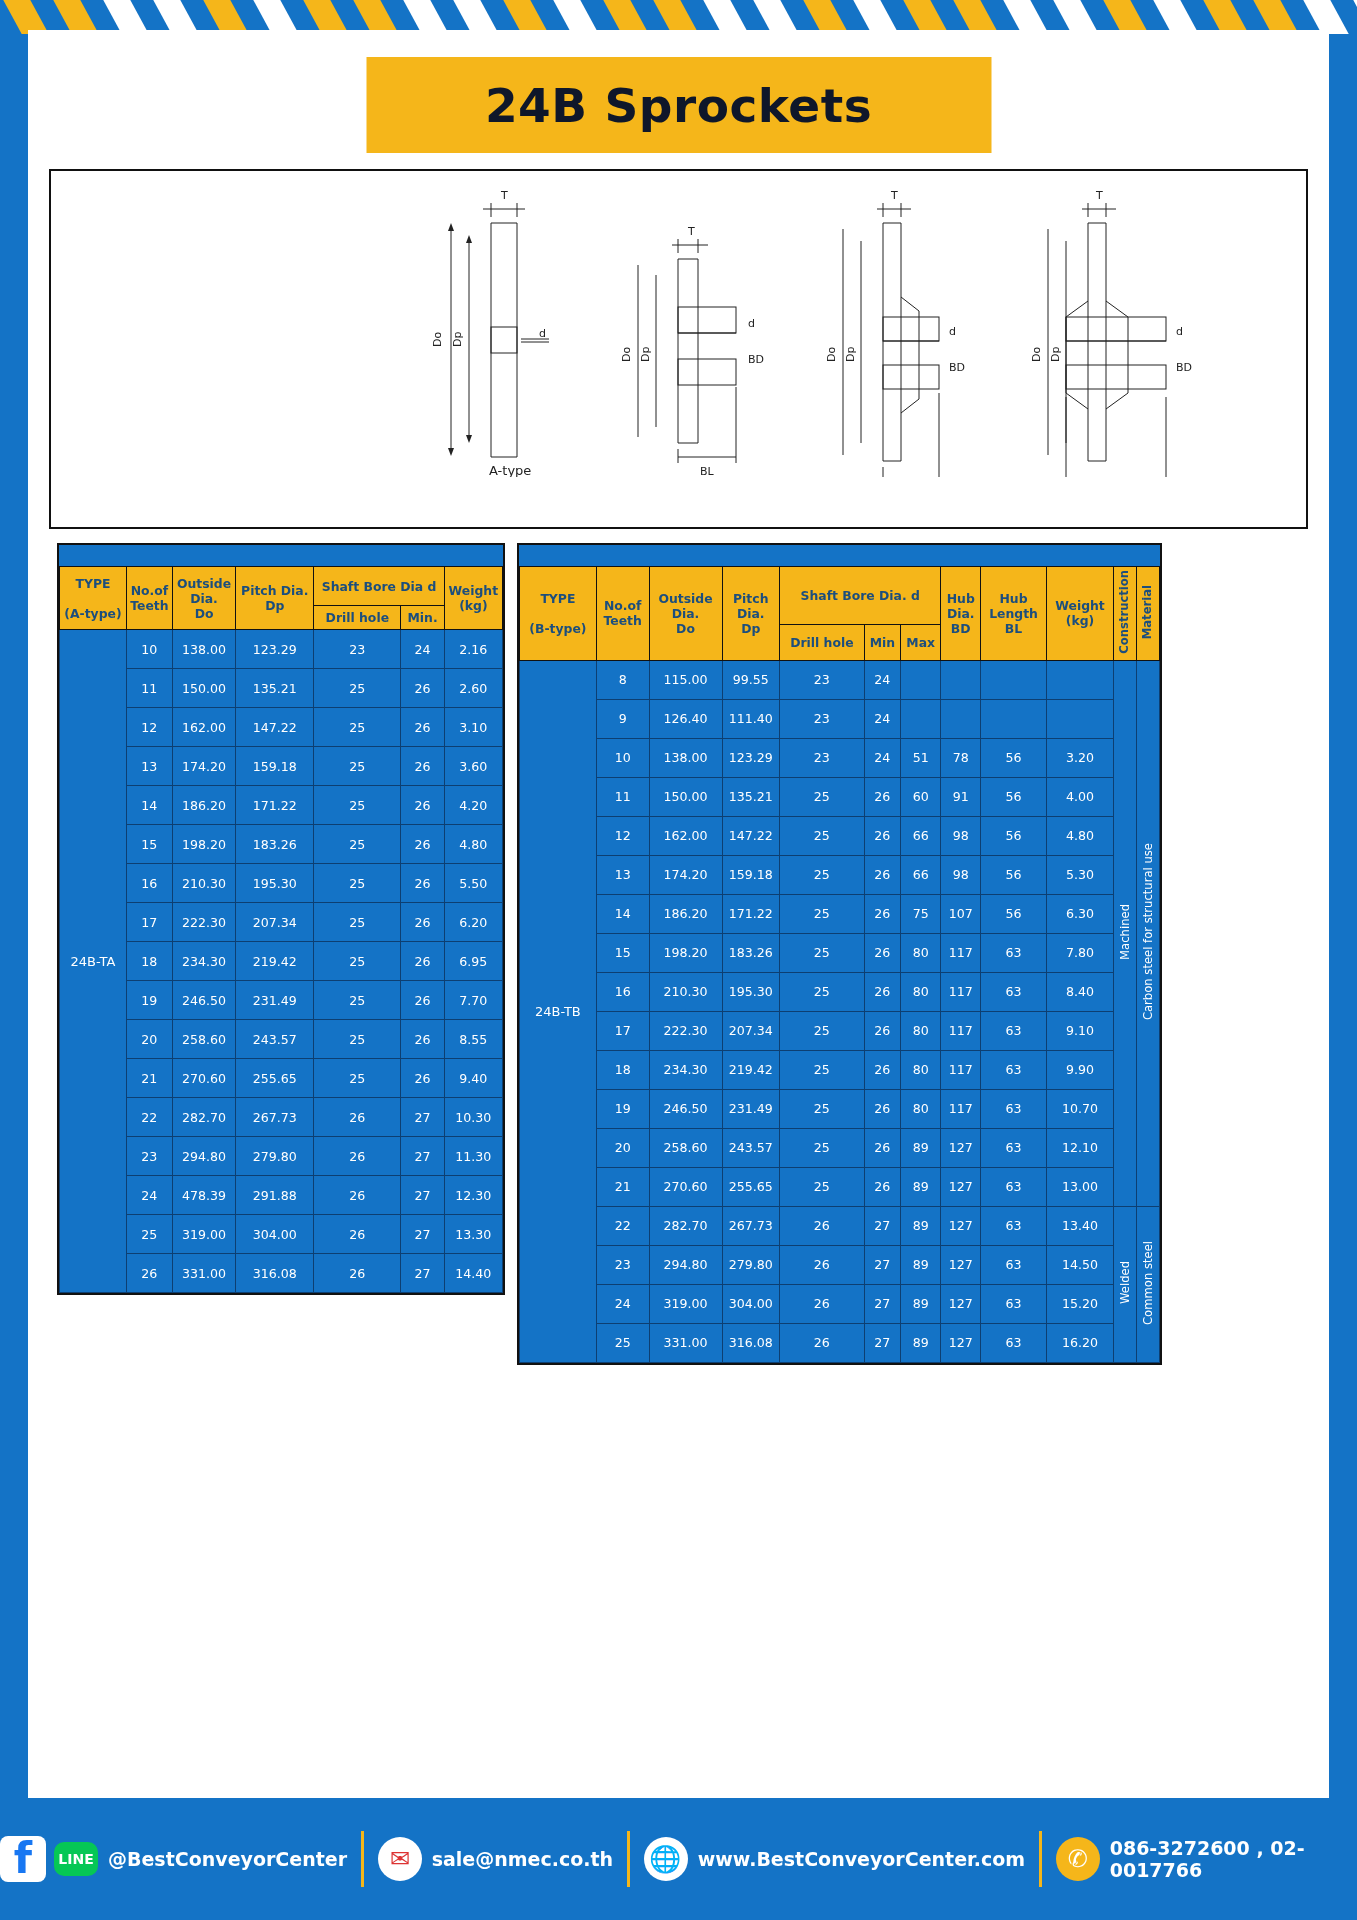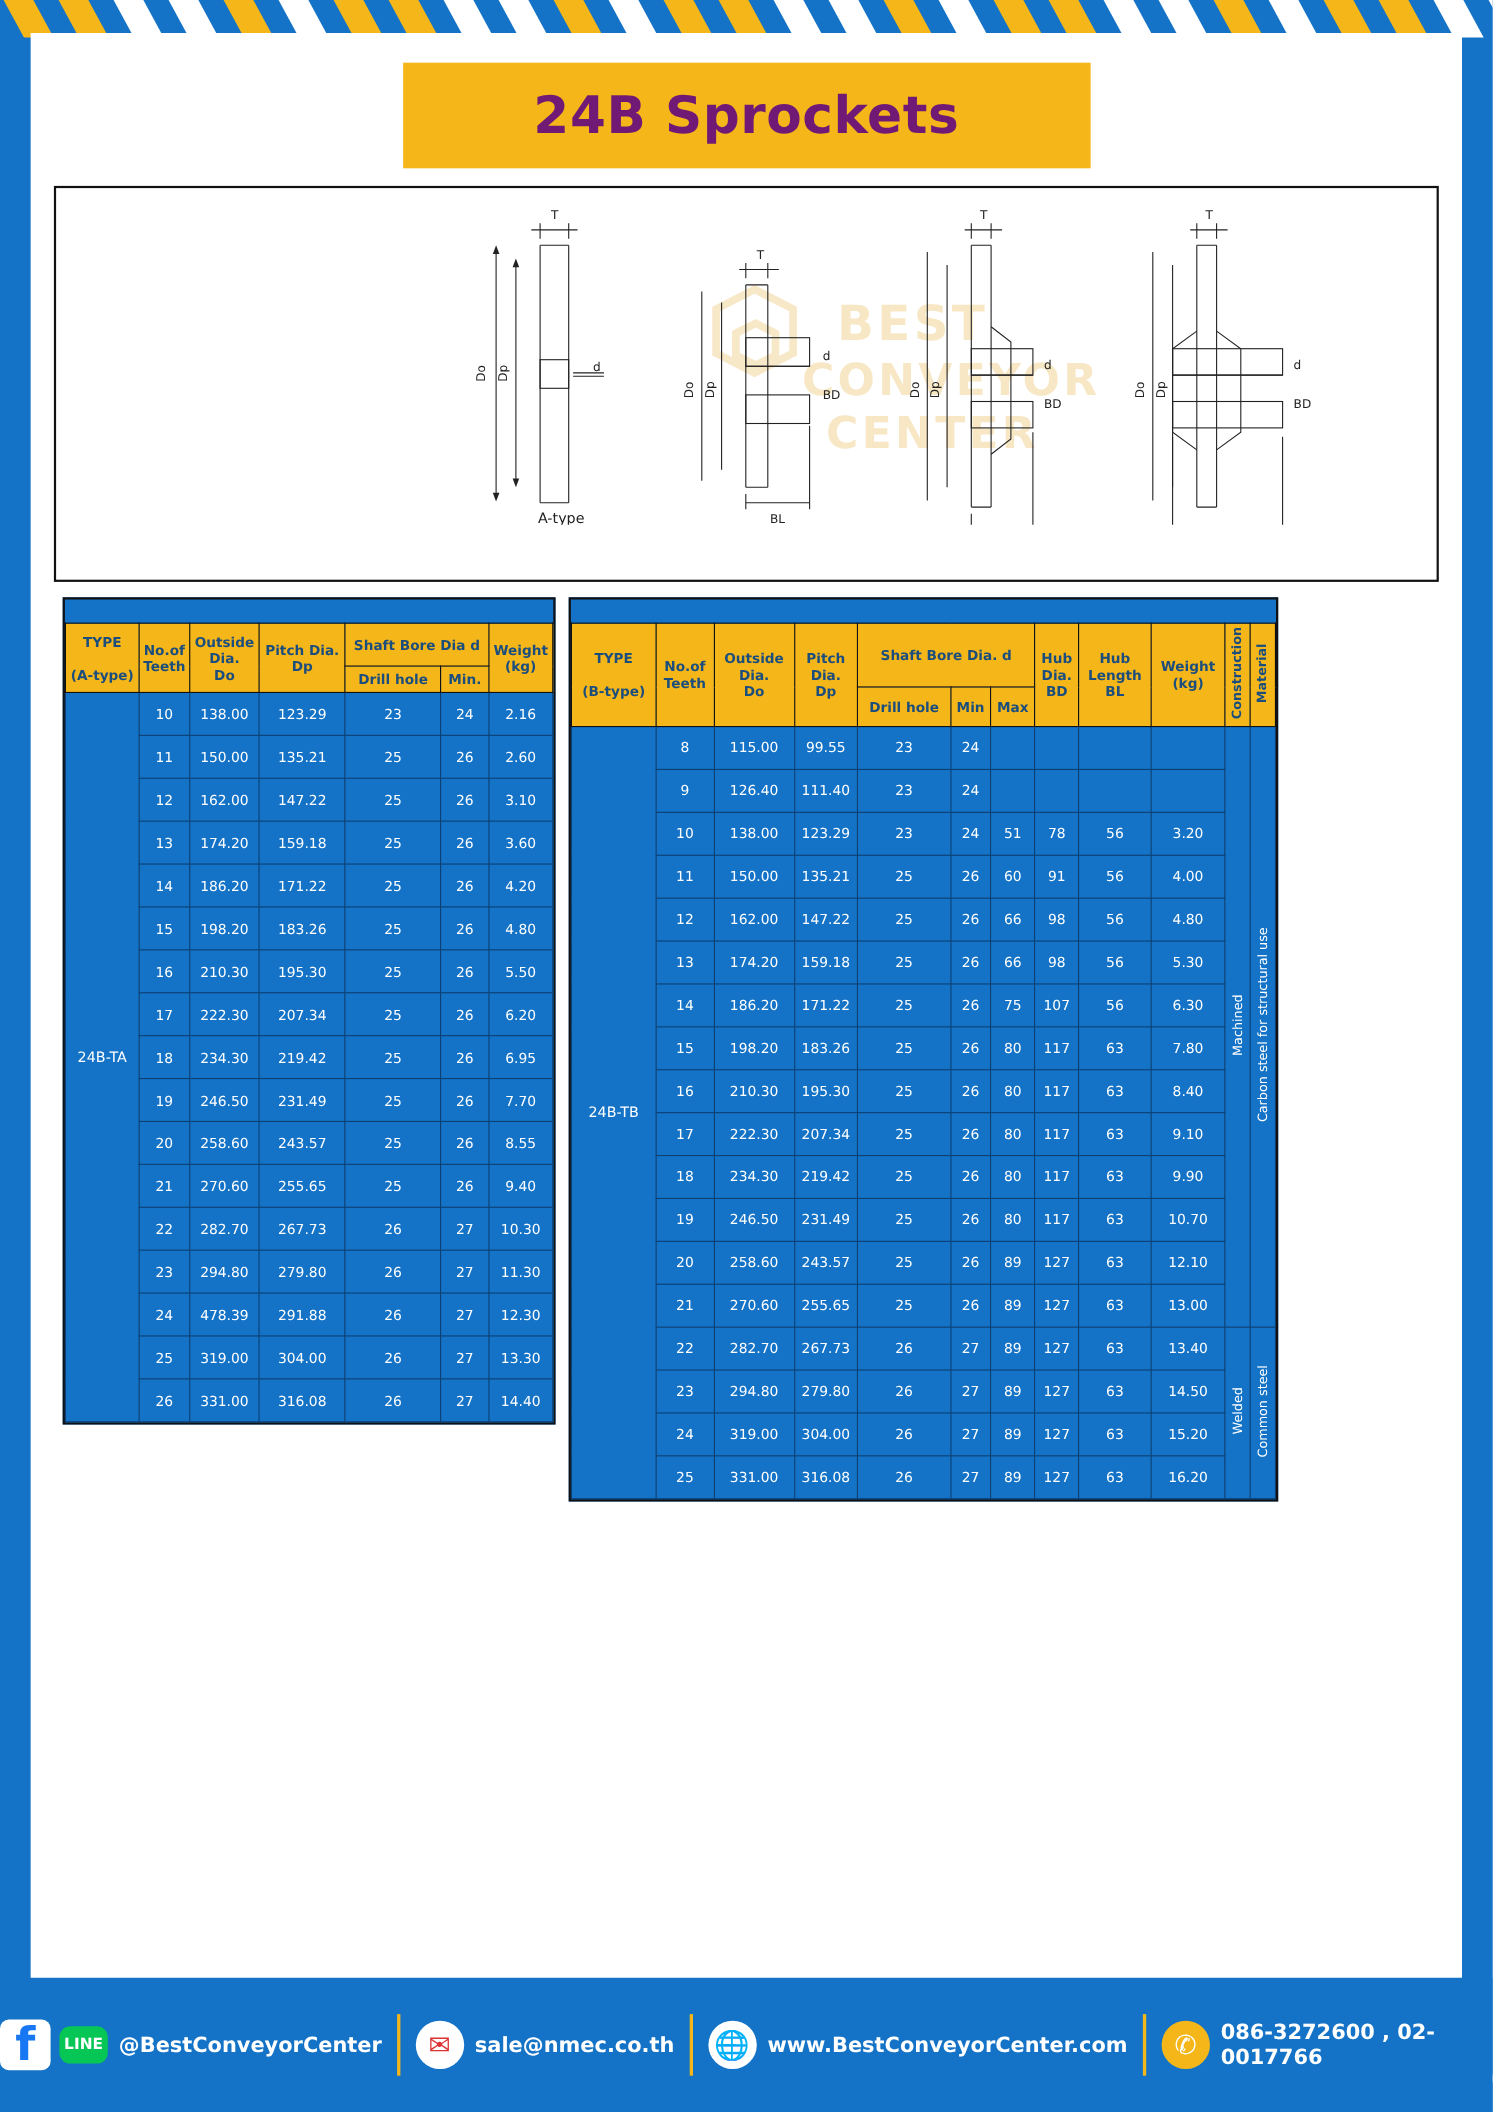--- a/index.html
+++ b/index.html
@@ -28,21 +28,21 @@
   }
   
   .title-box {
     position:absolute; left:50%; transform:translateX(-50%);
     top:24px; width:625px; height:96px;
     background:#f5b61a;
     display:flex; align-items:center; justify-content:center;
   }
   .title-box .title {
     font-family:"DejaVu Sans", sans-serif;
-    font-weight:bold; font-size:47px; color:#701a75; letter-spacing:0.5px;
+    font-weight:bold; font-size:47px; color:#0f172a; letter-spacing:0.5px;
   }
   
   .panel {
     position:absolute; left:18px; top:136px; right:18px; height:360px;
     border:2px solid #111; background:#fff;
   }
   .spec {
     position:absolute; left:26px; top:88px;
     font-weight:bold; font-size:16.5px; color:#1c4e7d; line-height:30px;
   }
@@ -184,31 +184,20 @@
 
 <div class="page-frame">
 
   <div class="title-box">
     <span class="title">24B Sprockets</span>
   </div>
 
   <div class="panel">
 
 
-    <div class="watermark">
-      <svg width="430" height="180" viewBox="0 0 430 180">
-        <g fill="none" stroke="#edc97a" stroke-width="7" opacity="0.75">
-          <path d="M40,30 l35,-18 l35,18 l0,40 l-35,18 l-35,-18 z"></path>
-          <path d="M58,52 l18,-9 l18,9 l0,20 l-18,9 l-18,-9 z"></path>
-        </g>
-        <text x="150" y="58" font-size="44" font-weight="bold" fill="#edc97a" opacity="0.8" letter-spacing="3">BEST</text>
-        <text x="118" y="108" font-size="40" font-weight="bold" fill="#edc97a" opacity="0.8" letter-spacing="3">CONVEYOR</text>
-        <text x="140" y="156" font-size="40" font-weight="bold" fill="#edc97a" opacity="0.8" letter-spacing="3">CENTER</text>
-      </svg>
-    </div>
 
     <div class="diagrams">
 
       <div class="dgr" style="left:30px;">
         <svg width="170" height="290" viewBox="0 0 170 290">
           <g stroke="#222" fill="none" stroke-width="1">
             <line x1="30" y1="40" x2="30" y2="265"></line>
             <path d="M27,44 l3,-8 l3,8 z" fill="#222" stroke="none"></path>
             <path d="M27,261 l3,8 l3,-8 z" fill="#222" stroke="none"></path>
             <line x1="48" y1="52" x2="48" y2="252"></line>

